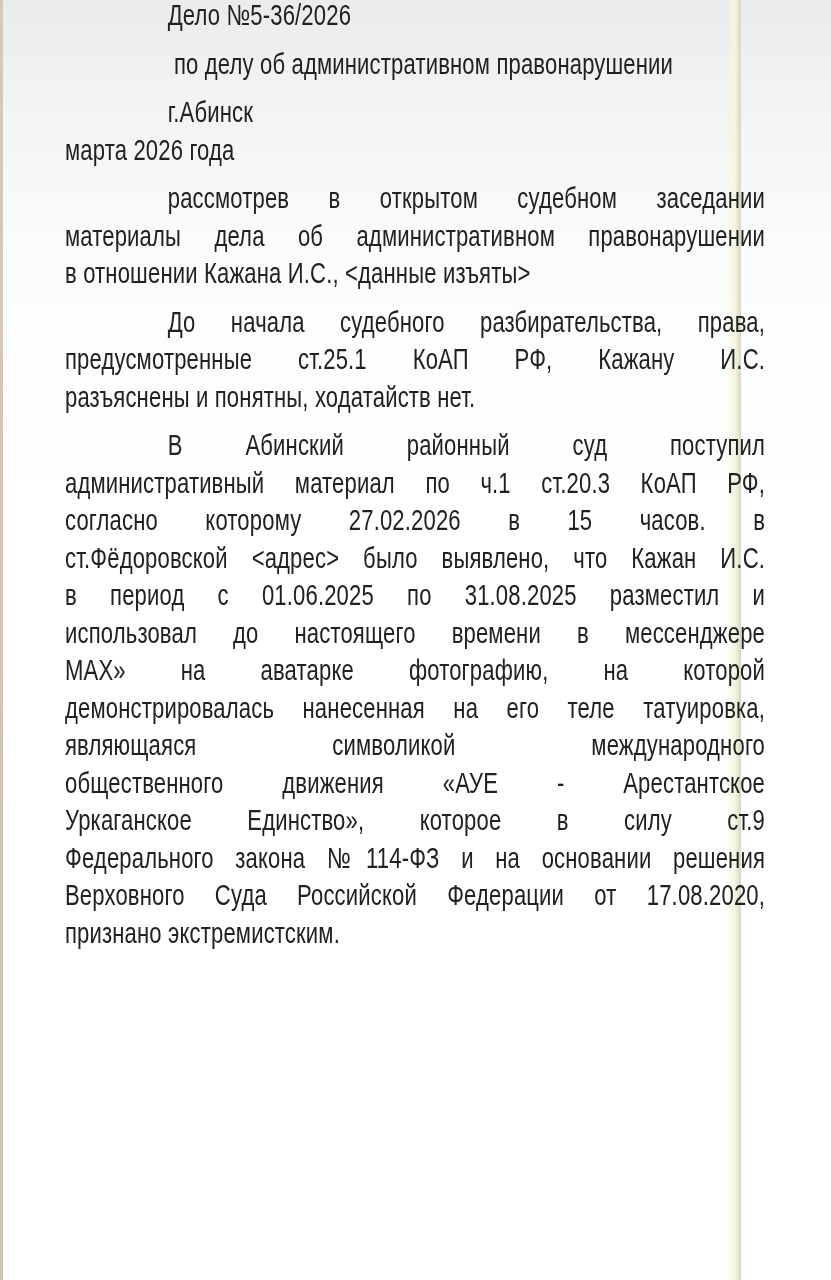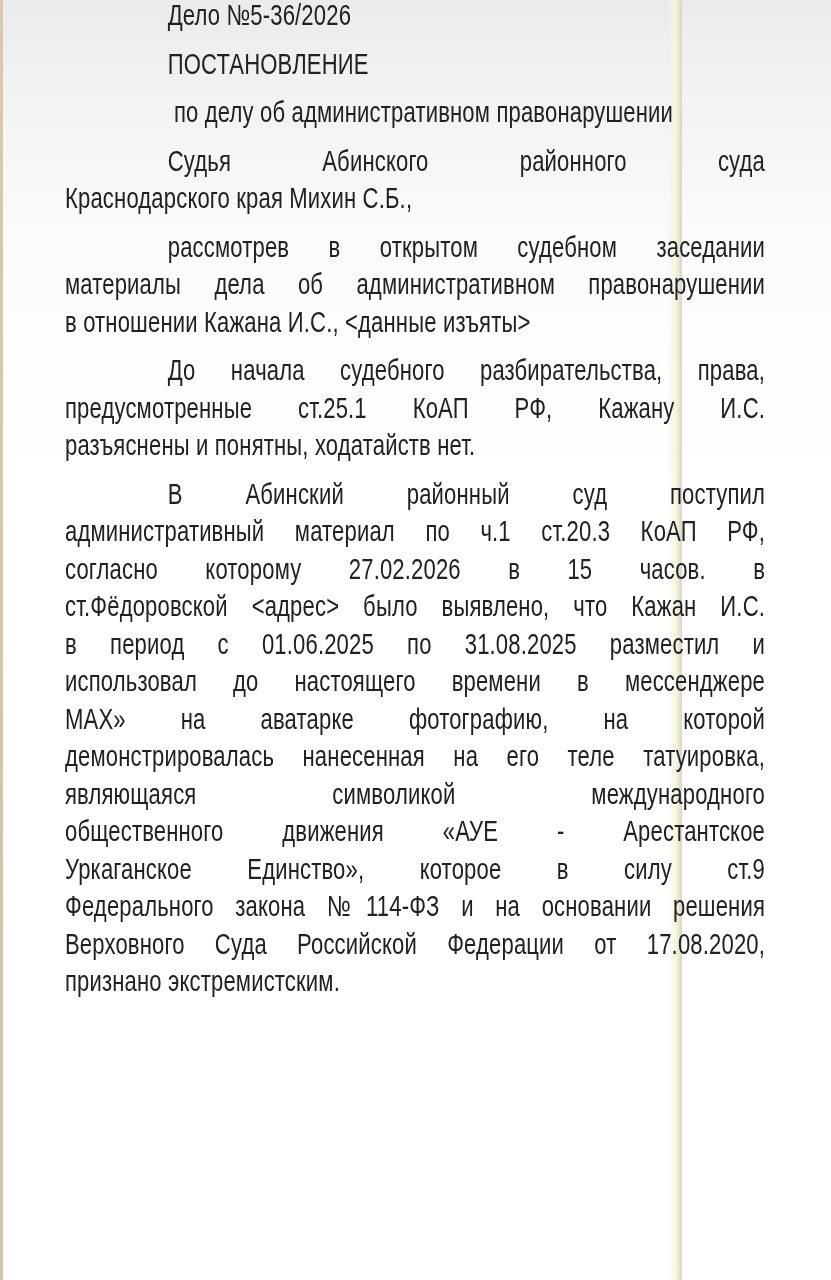--- a/index.html
+++ b/index.html
@@ -12,21 +12,21 @@
   html,body{
     margin:0;padding:0;
     width:831px;height:1280px;
     overflow:hidden;
   }
   body{
     background:linear-gradient(180deg,var(--bg-top) 0%,#f2f3f3 8%,#fbfcfc 20%,#ffffff 38%,#ffffff 100%);
     font-family:"Liberation Sans",sans-serif;
     color:var(--text);
   }
-  .page{position:relative;width:682px;height:1280px;}
+  .page{position:relative;width:741px;height:1280px;}
   .edge-left{
     position:absolute;left:0;top:0;width:3px;height:1280px;
     background:linear-gradient(180deg,var(--edge-left),#cfc3ae);
   }
   .edge-right-fade{
     position:absolute;right:6px;top:0;width:9px;height:1280px;
     background:linear-gradient(90deg,rgba(250,248,230,0),var(--edge-right-inner));
   }
   .edge-right{
     position:absolute;right:0;top:0;width:6px;height:1280px;
@@ -55,28 +55,25 @@
 
 <div class="page">
   <div class="edge-left"></div>
   <div class="edge-right-fade"></div>
   <div class="edge-right"></div>
   <div class="content">
       <div class="para">
         <div class="line ind">Дело №5-36/2026</div>
       </div>
       <div class="para">
-        <div class="line ind">ПОСТАНОВЛЕНИЕ</div>
-      </div>
-      <div class="para">
         <div class="line ind">&nbsp;по делу об административном правонарушении</div>
       </div>
       <div class="para">
-        <div class="line jl ind">Судья Абинского районного суда</div>
-        <div class="line">Краснодарского края Михин С.Б.,</div>
+        <div class="line ind">г.Абинск</div>
+        <div class="line">марта 2026 года</div>
       </div>
       <div class="para">
         <div class="line jl ind">рассмотрев в открытом судебном заседании</div>
         <div class="line jl">материалы дела об административном правонарушении</div>
         <div class="line">в отношении Кажана И.С., &lt;данные изъяты&gt;</div>
       </div>
       <div class="para">
         <div class="line jl ind">До начала судебного разбирательства, права,</div>
         <div class="line jl">предусмотренные ст.25.1 КоАП РФ, Кажану И.С.</div>
         <div class="line">разъяснены и понятны, ходатайств нет.</div>

